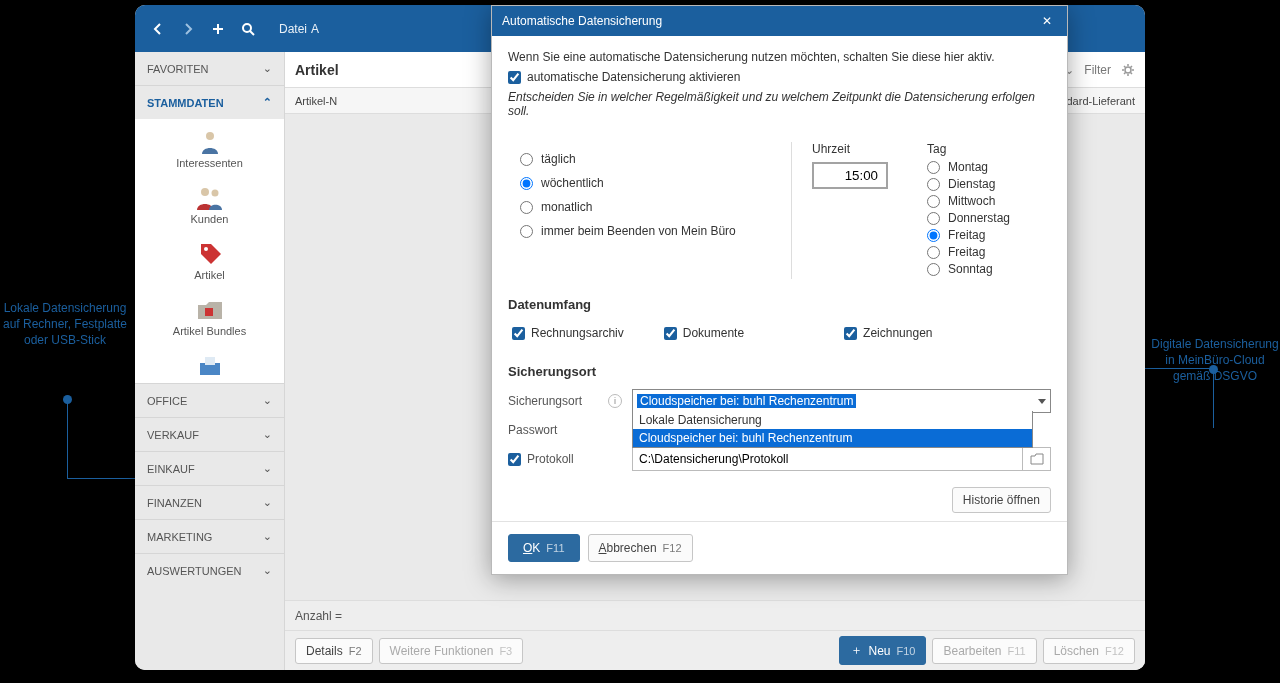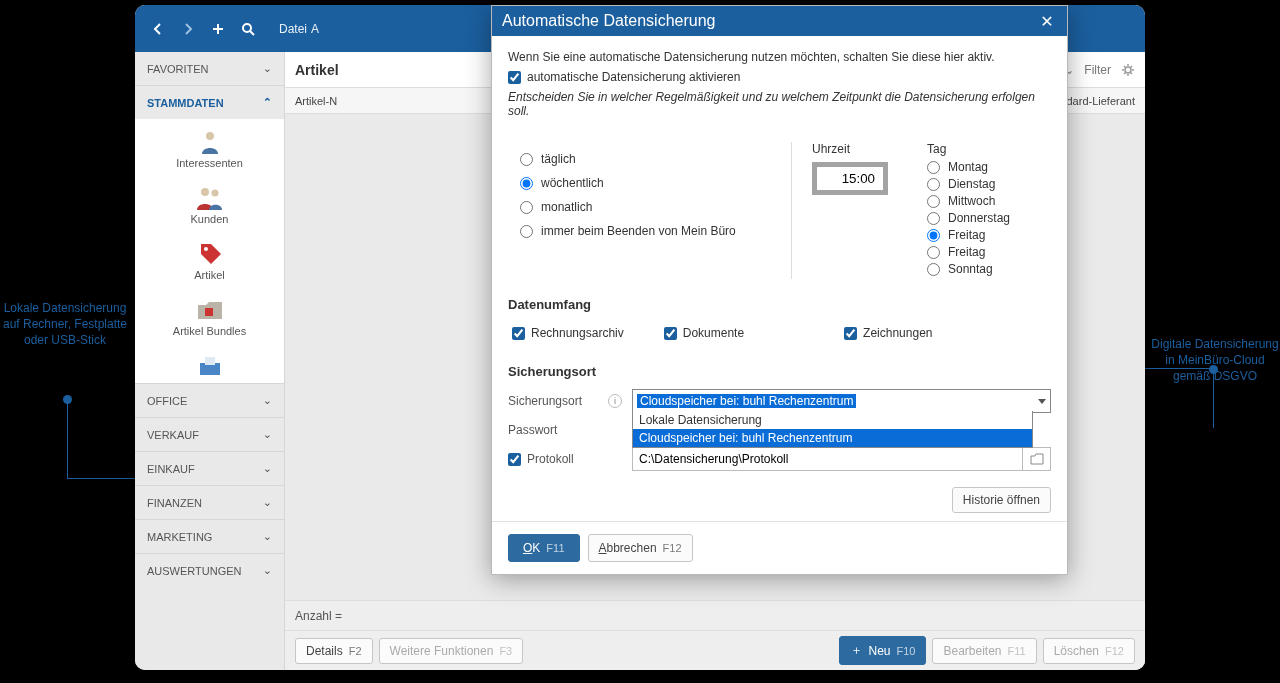--- a/index.html
+++ b/index.html
@@ -24,34 +24,34 @@
 .header-row .col.right { margin-left: auto; }
 .body-area { position: absolute; left:0; right:0; top: 62px; bottom: 72px; background: #eaeaea; }
 .count-row { position: absolute; left:0; right:0; bottom: 40px; height: 30px; display: flex; align-items: center; padding: 0 10px; font-size: 12px; color: #555; border-top: 1px solid #ddd; background: #eee; }
 .btn-row { position: absolute; left:0; right:0; bottom: 0; height: 40px; display: flex; align-items: center; padding: 0 10px; gap: 6px; background: #eee; border-top: 1px solid #ddd; }
 .wbtn { padding: 5px 10px; font-size: 12px; border: 1px solid #c6c6c6; background: #fbfbfb; border-radius: 3px; color: #444; cursor: pointer; display: flex; align-items: center; gap: 6px; }
 .wbtn.blue { background: #2c6aa0; color: #fff; border-color: #2c6aa0; }
 .wbtn.gray { color: #aaa; }
 .wbtn .fkey { color: inherit; opacity: .7; font-size: 11px; }
 
 .dialog { position: fixed; left: 491px; top: 5px; width: 577px; background: #fff; border: 1px solid #b9b9b9; box-shadow: 0 4px 24px rgba(0,0,0,.35); z-index: 20; }
-.dialog .dlg-head { height: 30px; background: #1b5f9e; color: #fff; display: flex; align-items: center; padding: 0 10px; font-size: 16px; }
+.dialog .dlg-head { height: 30px; background: #1b5f9e; color: #fff; display: flex; align-items: center; padding: 0 10px; font-size: 12px; }
 .dialog .dlg-head .close { margin-left: auto; width: 20px; text-align: center; cursor: pointer; }
 .dialog .dlg-body { padding: 14px 16px 8px 16px; color: #333; font-size: 12px; }
 .dlg-body p.intro { margin-bottom: 6px; }
 .check { display: flex; align-items: center; gap: 6px; margin: 6px 0; }
 .check input { accent-color: #1b5f9e; }
 h4.sec { font-size: 13px; font-weight: 700; margin: 18px 0 8px 0; }
 p.desc { margin-bottom: 24px; font-style: italic; }
 .interval-grid { display: flex; margin-top: 10px; }
 .col-left { flex: 1; padding-left: 12px; }
 .col-mid { width: 120px; border-left: 1px solid #ddd; padding-left: 20px; }
 .col-right { width: 140px; padding-left: 16px; }
 .rad { display: flex; align-items: center; gap: 8px; margin: 10px 0; font-size: 12px; }
-.time-in { width: 76px; text-align: right; padding: 4px 8px; border: 5px solid #a3a3a3; margin-top: 6px; }
+.time-in { width: 76px; text-align: right; padding: 4px 8px; border: 2px solid #a3a3a3; margin-top: 6px; }
 .du-row { display: flex; gap: 40px; margin-top: 6px; padding-left: 4px; }
 .form-row { display: flex; align-items: center; margin: 10px 0; }
 .form-row .lbl { width: 100px; color: #555; }
 .form-row .info { width: 14px; height: 14px; border: 1px solid #bbb; border-radius: 50%; color: #888; font-size: 9px; display: flex; align-items: center; justify-content: center; margin-right: 10px; }
 .form-row .fld { flex: 1; position: relative; }
 .inp { width: 100%; border: 1px solid #bbb; padding: 4px 6px; font-size: 12px; }
 .combo { display: flex; align-items: center; border: 1px solid #888; padding: 2px 4px; height: 24px; background: #fff; }
 .combo .sel { background: #0a6cd6; color: #fff; padding: 0 3px; }
 .combo .caret { margin-left: auto; border-top: 5px solid #555; border-left: 4px solid transparent; border-right: 4px solid transparent; }
 .dropdown { position: absolute; left: 0; right: 18px; top: 22px; border: 1px solid #888; border-top: none; background: #fff; z-index: 2; }

